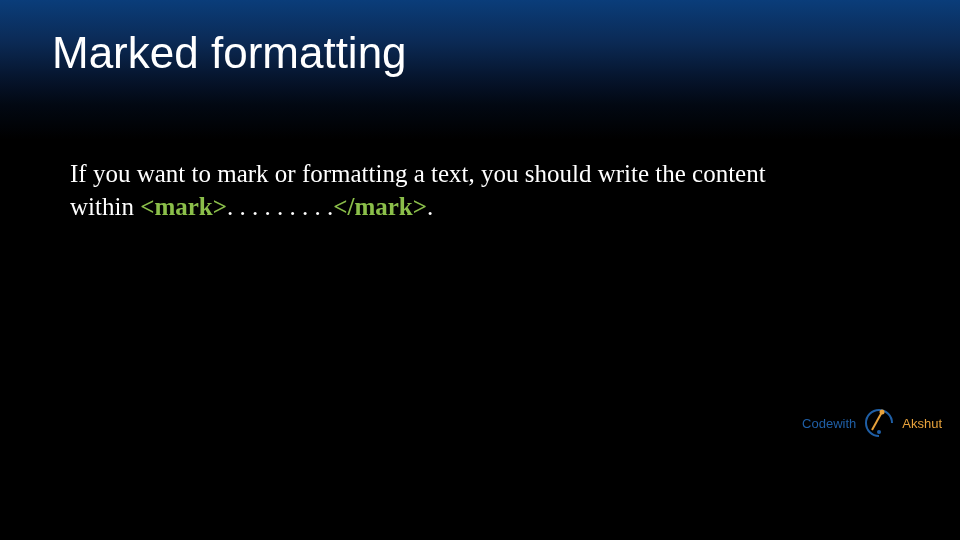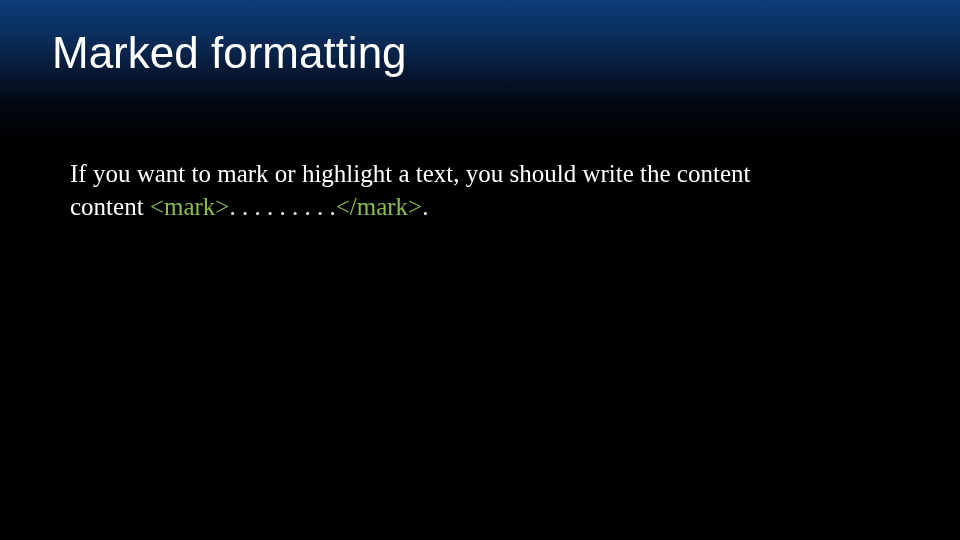--- a/index.html
+++ b/index.html
@@ -17,41 +17,53 @@
     font-size:44px;
     color:#ffffff;
   }
   .body{
     padding:18px 60px 0 70px;
     font-size:25px;
     line-height:1.25;
     color:#ffffff;
   }
   .body p{margin:0 0 2px 0;}
-  .code-tag{color:#8bbf4a;font-weight:400;}
+  .code-tag{color:#8bbf4a;font-weight:700;}
   .brand{
     position:absolute;right:18px;bottom:10px;
     display:flex;align-items:center;gap:6px;
     font-family:Arial,Helvetica,sans-serif;font-size:13px;
     color:#1f5fa6;
   }
   .brand .akshut{color:#e8a23b;}
   .brand-icon{width:34px;height:34px;position:relative;}
   .brand-icon svg{width:34px;height:34px;}
 </style>
 </head>
 <body>
 
 <div class="slide">
 
   <div class="title-band">
     <h1>Marked formatting</h1>
   </div>
 
   <div class="body">
-    <p>If you want to mark or highlight a text, you should write the content</p>
+    <p>If you want to mark or formatting a text, you should write the content</p>
     <p>
-      <span>content </span><span class="code-tag">&lt;mark&gt;</span><span>. . . . . . . . .</span><span class="code-tag">&lt;/mark&gt;</span><span>.</span>
+      <span>within </span><span class="code-tag">&lt;mark&gt;</span><span>. . . . . . . . .</span><span class="code-tag">&lt;/mark&gt;</span><span>.</span>
     </p>
   </div>
 
+  <div class="brand">
+    <span>Codewith</span>
+    <span class="brand-icon">
+      <svg viewBox="0 0 34 34">
+        <path d="M17 30 A13 13 0 1 1 30 17" fill="none" stroke="#1f5fa6" stroke-width="2"></path>
+        <path d="M10 24 L20 6" stroke="#e8a23b" stroke-width="2"></path>
+        <circle cx="20" cy="6" r="2.5" fill="#e8a23b"></circle>
+        <circle cx="17" cy="26" r="2" fill="#1f5fa6"></circle>
+      </svg>
+    </span>
+    <span class="akshut">Akshut</span>
+  </div>
 
 </div>
 
 </body></html>

